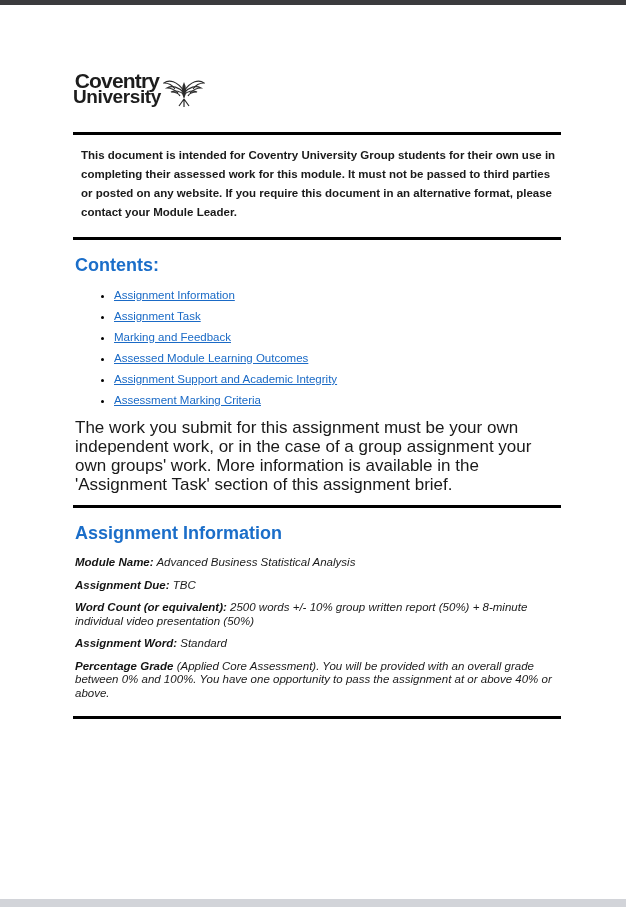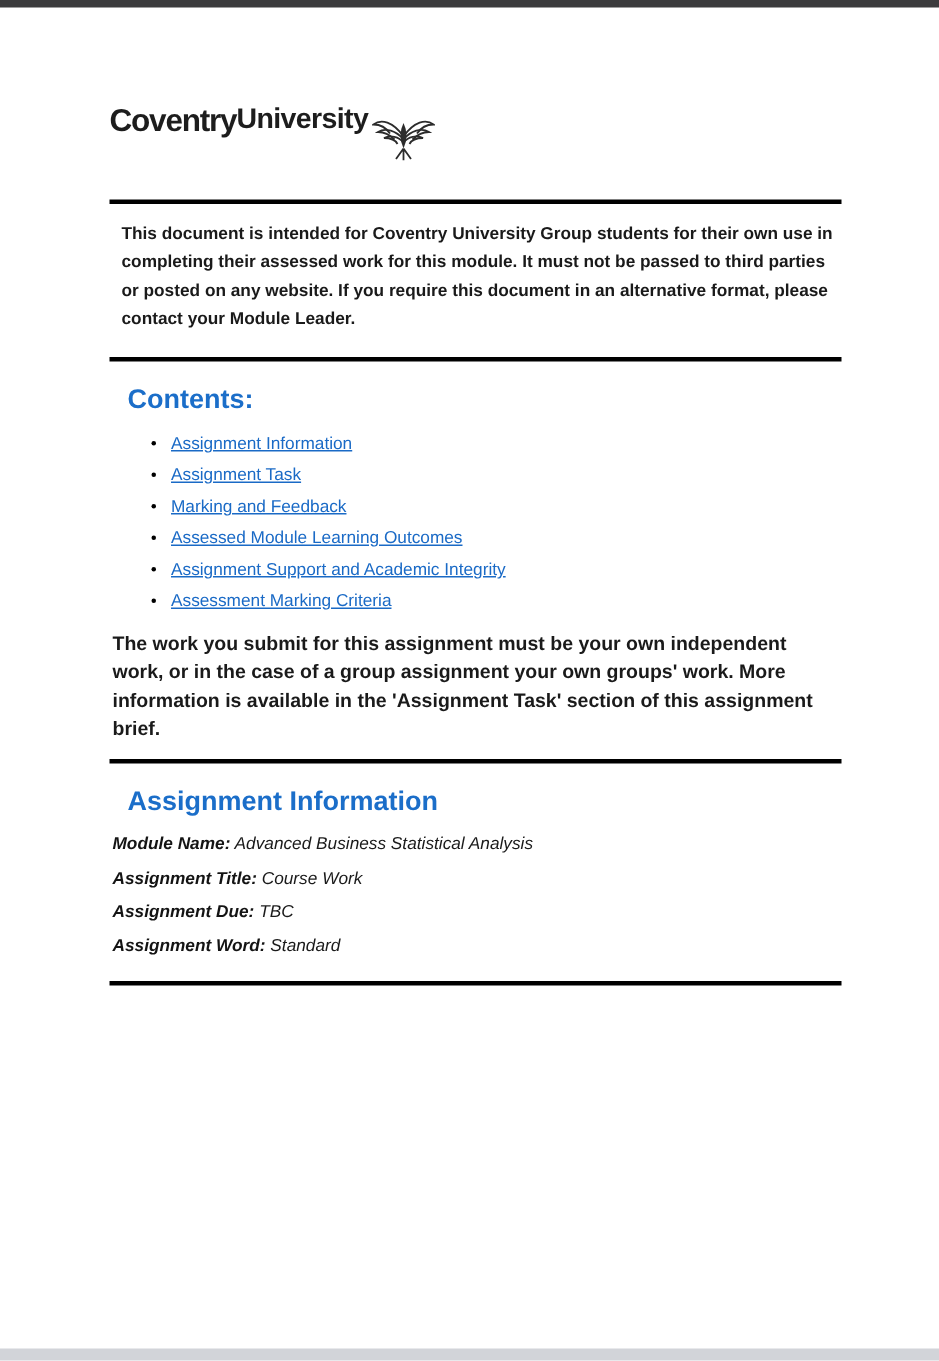--- a/index.html
+++ b/index.html
@@ -19,21 +19,21 @@
     position: absolute; bottom: 0; left: 0; right: 0;
     height: 8px; background: #d2d4d9;
   }
   .content {
     position: absolute;
     left: 73px; top: 0;
     width: 488px;
   }
   
   .logo-row { margin-top: 72px; display: flex; align-items: flex-start; }
-  .logo-text { display: flex; flex-direction: row; text-align: center; }
+  .logo-text { display: flex; flex-direction: column; text-align: center; }
   .logo-line1 {
     font-size: 21px; font-weight: 700; letter-spacing: -0.8px;
     line-height: 17px; color: #1d1d1d;
   }
   .logo-line2 {
     font-size: 19px; font-weight: 700; letter-spacing: -0.4px;
     line-height: 16px; color: #1d1d1d;
   }
   .phoenix { margin-left: 2px; margin-top: 1px; }
   
@@ -51,34 +51,34 @@
   .rule-3 { margin-top: 11px; }
   .rule-4 { margin-top: 16px; }
   
   .notice {
     font-size: 11.5px; font-weight: 700; line-height: 19px;
     margin: 11px 0 0 8px; color: #1a1a1a;
   }
   
   .section-heading {
     color: #1b6ec9; font-size: 18px; font-weight: 700;
-    margin: 15px 0 0 12px;
+    margin: 15px 0 0 2px;
   }
   
   .contents-list {
     margin: 13px 0 10px 2px; padding-left: 39px;
     font-size: 11.5px;
   }
   .contents-list li { margin-bottom: 9px; color: #000; }
   .contents-list a {
     color: #1a6ac6; text-decoration: underline; cursor: pointer;
   }
   
   .body-para {
-    font-size: 13px; font-weight: 700; line-height: 19px;
+    font-size: 17px; font-weight: 400; line-height: 19px;
     margin: 12px 0 10px 2px; color: #1a1a1a;
   }
   
   .fields { margin-top: 12px; }
   .field {
     font-size: 11.5px; line-height: 13.5px;
     margin: 0 0 9px 2px; color: #1a1a1a; font-style: italic;
   }
   .field b { font-weight: 700; color: #141414; }
 </style>
@@ -129,22 +129,23 @@
   </ul>
 
   <p class="body-para">The work you submit for this assignment must be your own independent work, or in the case of a group assignment your own groups' work. More information is available in the 'Assignment Task' section of this assignment brief.</p>
 
   <hr class="rule rule-3">
 
   <h2 class="section-heading">Assignment Information</h2>
 
   <div class="fields">
     <p class="field"><b>Module Name:</b> <span>Advanced Business Statistical Analysis</span></p>
-    <p class="field"><b>Assignment Title:</b> <span>Course Work</span></p>
     <p class="field"><b>Assignment Due:</b> <span>TBC</span></p>
+    <p class="field"><b>Word Count (or equivalent):</b> <span>2500 words +/- 10% group written report (50%) + 8-minute individual video presentation (50%)</span></p>
     <p class="field"><b>Assignment Word:</b> <span>Standard</span></p>
+    <p class="field"><b>Percentage Grade</b> <span>(Applied Core Assessment). You will be provided with an overall grade between 0% and 100%. You have one opportunity to pass the assignment at or above 40% or above.</span></p>
   </div>
 
   <hr class="rule rule-4">
 
 </div>
 
 <div class="window-bottom-bar"></div>
 
 </body></html>

